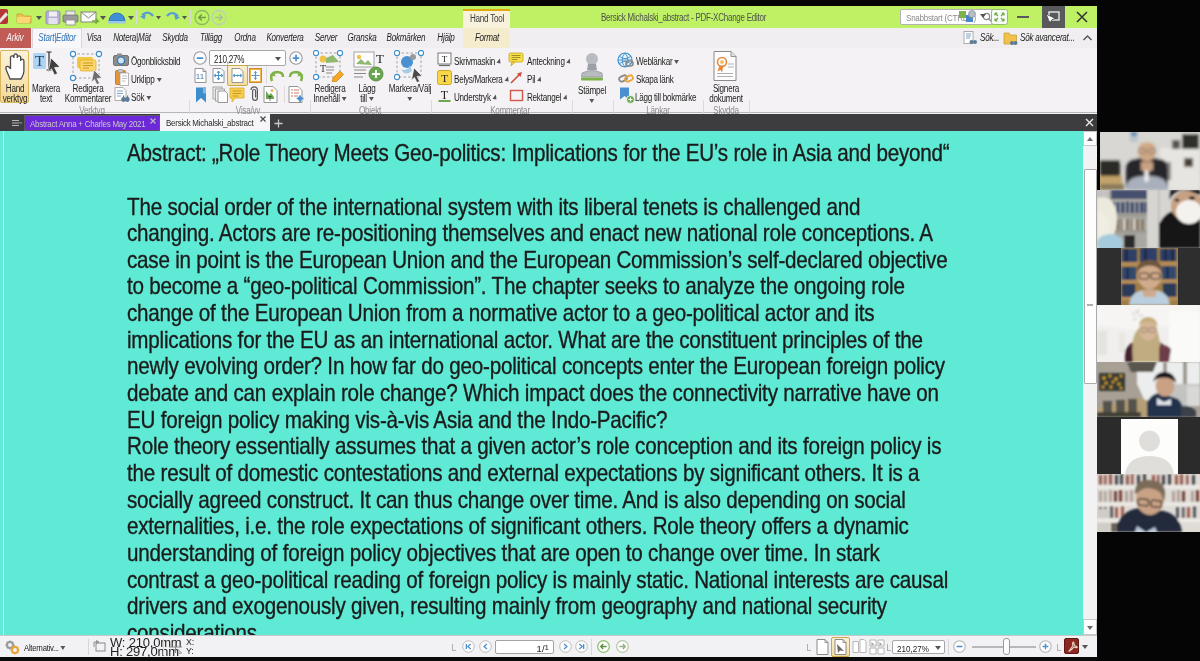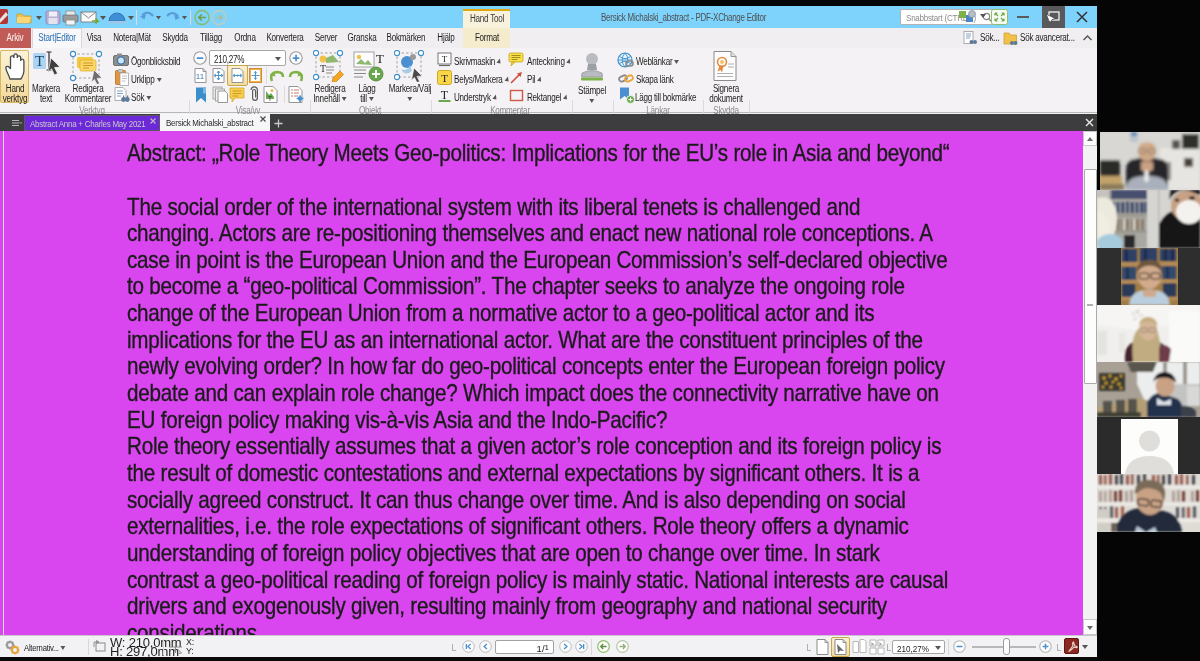--- a/index.html
+++ b/index.html
@@ -12,21 +12,21 @@
 .glabel{font-size:10px;letter-spacing:-0.3px;color:#8b8b8b;white-space:nowrap;}
 .sep{position:absolute;width:1px;background:#dcdadc;top:52px;height:58px;}
 .dd{display:inline-block;width:0;height:0;border-left:3px solid transparent;border-right:3px solid transparent;border-top:4px solid #555;vertical-align:middle;}
 </style>
 </head>
 <body>
 <div id="app">
 
   <div class="abs" style="left:0;top:0;width:1097px;height:6px;background:#060606;"></div>
 
-  <div class="abs" id="titlebar" style="left:0;top:6px;width:1097px;height:22px;background:#7dd3fc;">
+  <div class="abs" id="titlebar" style="left:0;top:6px;width:1097px;height:22px;background:#bef264;">
     <svg class="abs" style="left:0;top:0;" width="240" height="22" viewBox="0 0 240 22">
 
       <rect x="-6" y="3" width="14" height="15" rx="2" fill="#b33634"></rect>
         <path d="M-2 15 L6 6 L8 9 L0 17z" fill="#e8e4e4"></path>
 
       <path d="M17 8 h5 l2 2 h7 v7 h-14 z" fill="#f0c24a" stroke="#c89a30" stroke-width="0.8"></path>
       <path d="M17 11 h14 l-2 6 h-12 z" fill="#fad677"></path>
       <path d="M36 10 l3 4 3 -4 z" fill="#555"></path>
 
       <rect x="46" y="5" width="14" height="13" rx="1.5" fill="#b7aed6" stroke="#8d84ae" stroke-width="0.8"></rect>
@@ -86,21 +86,21 @@
           <path d="M4 8 l4 9 2 -3.5 3.5 -1z" fill="#fff" stroke="#333" stroke-width="0.7"></path>
         </svg>
     </div>
     <svg class="abs" style="left:1074px;top:3px;" width="16" height="16" viewBox="0 0 16 16">
         <path d="M3 3 L13 13 M13 3 L3 13" stroke="#333" stroke-width="1.5"></path>
       </svg>
   </div>
 
   <div class="abs" style="left:463px;top:9px;width:47px;height:19px;background:#f8f2dc;border-top:2px solid #e3a90c;"></div>
   <div class="abs ui ctr" style="left:487px;top:13px;color:#3a3a3a;">Hand Tool</div>
-  <div class="abs" id="menurow" style="left:0;top:28px;width:1097px;height:20px;background:#f0eef0;">
+  <div class="abs" id="menurow" style="left:0;top:28px;width:1097px;height:20px;background:#f0eef0;font-style:italic;">
     <div class="abs" style="left:0;top:0;width:31px;height:20px;background:#c05b55;"></div>
     <div class="abs ui ctr" style="left:15px;top:4px;color:#fdf6f5;">Arkiv</div>
     <div class="abs" style="left:32px;top:0;width:50px;height:20px;background:#f8f7f9;border:1px solid #d8d6d8;border-bottom:none;"></div>
     <div class="abs ui ctr" style="left:57px;top:4px;color:#2e74b5;">Start|Editor</div>
     <div class="abs" style="left:463px;top:0;width:47px;height:20px;background:#f5ecce;"></div>
     <div class="abs ui ctr" style="left:94px;top:4px;">Visa</div>
     <div class="abs ui ctr" style="left:132px;top:4px;">Notera|Mät</div>
     <div class="abs ui ctr" style="left:175px;top:4px;">Skydda</div>
     <div class="abs ui ctr" style="left:211px;top:4px;">Tillägg</div>
     <div class="abs ui ctr" style="left:245px;top:4px;">Ordna</div>
@@ -390,21 +390,21 @@
         </svg>
     </div>
     <svg class="abs" style="left:274px;top:5px;" width="9" height="9" viewBox="0 0 10 10">
         <path d="M5 0.5 v9 M0.5 5 h9" stroke="#cacaca" stroke-width="1.4"></path>
       </svg>
     <svg class="abs" style="left:1085px;top:4px;" width="9" height="9" viewBox="0 0 9 9">
         <path d="M1 1 L8 8 M8 1 L1 8" stroke="#e8e8e8" stroke-width="1.4"></path>
       </svg>
   </div>
 
-  <div class="abs" id="doc" style="left:0;top:131px;width:1083px;height:504px;background:#d946ef;">
+  <div class="abs" id="doc" style="left:0;top:131px;width:1083px;height:504px;background:#5eead4;">
     <div class="abs" style="left:3px;top:0;width:1px;height:504px;background:#e2e2e2;"></div>
     <div id="dtext" class="abs" style="left:127px;top:9.2px;font-size:23.6px;line-height:26.65px;color:#1b1b1b;letter-spacing:-0.25px;-webkit-text-stroke:0.35px #1b1b1b;white-space:nowrap;transform:scaleX(0.874);transform-origin:0 0;">
       <div>Abstract: „Role Theory Meets Geo-politics: Implications for the EU’s role in Asia and beyond“</div>
       <div>&nbsp;</div>
       <div>The social order of the international system with its liberal tenets is challenged and</div>
       <div>changing. Actors are re-positioning themselves and enact new national role conceptions. A</div>
       <div>case in point is the European Union and the European Commission’s self-declared objective</div>
       <div>to become a “geo-political Commission”. The chapter seeks to analyze the ongoing role</div>
       <div>change of the European Union from a normative actor to a geo-political actor and its</div>
       <div>implications for the EU as an international actor. What are the constituent principles of the</div>

